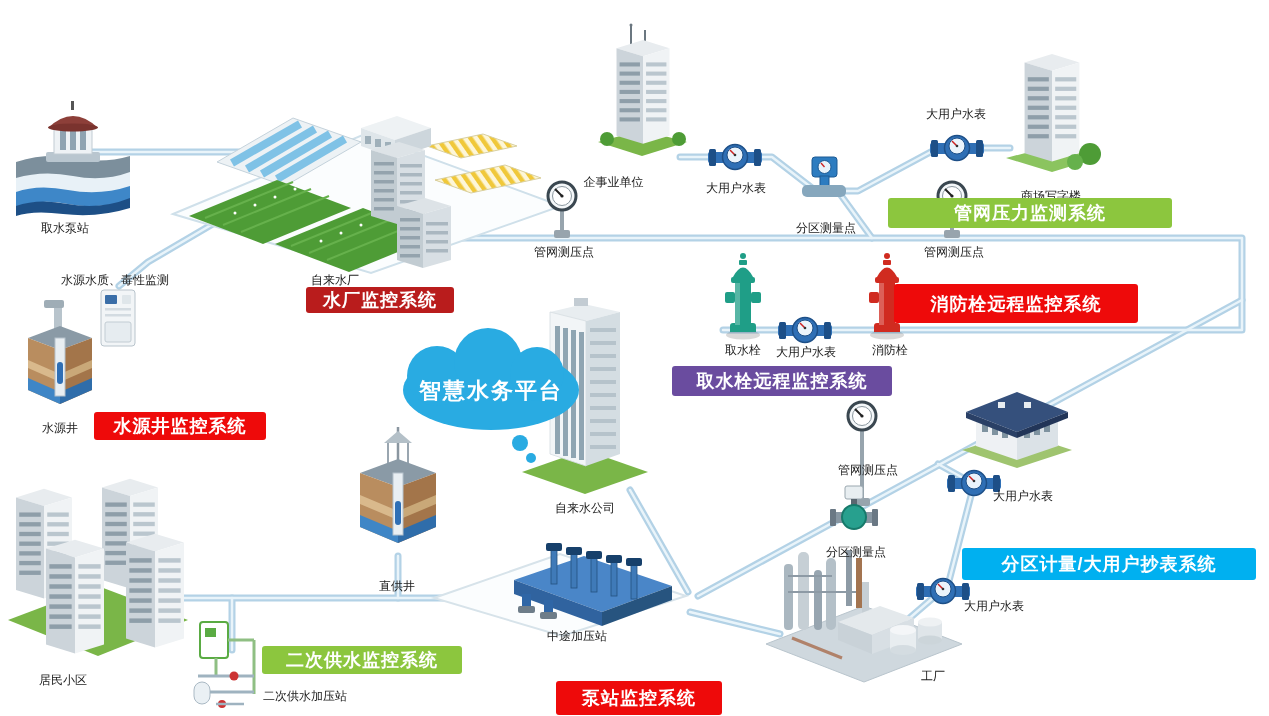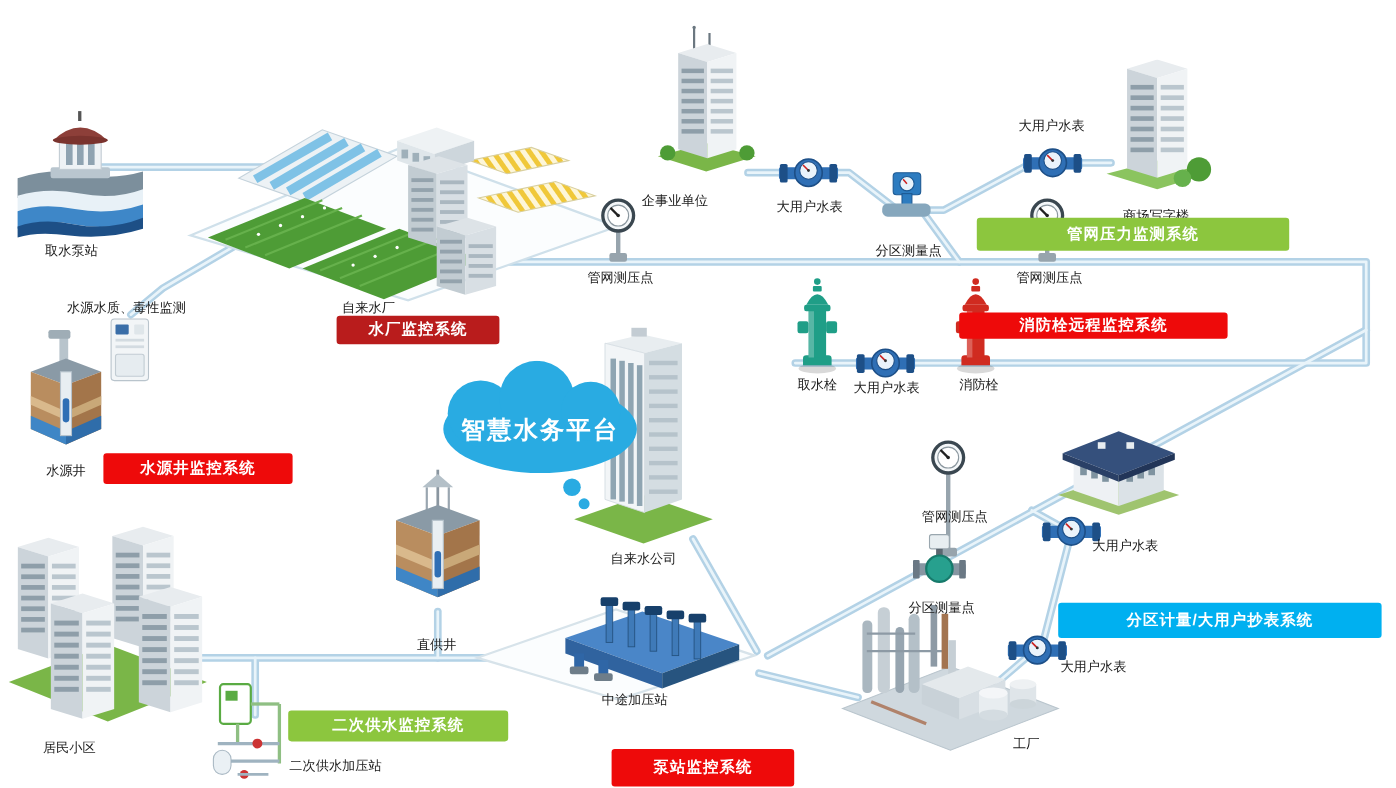--- a/index.html
+++ b/index.html
@@ -4,21 +4,21 @@
 <style>
   * { margin:0; padding:0; box-sizing:border-box; }
   html,body { background:#ffffff; font-family:"Liberation Sans","DejaVu Sans",sans-serif; }
   #canvas { position:relative; width:1269px; height:716px; background:#ffffff; overflow:hidden; }
   #pipes { position:absolute; left:0; top:0; z-index:1; }
   .pipe-o { stroke:#b3d2e6; stroke-width:7; fill:none; stroke-linejoin:round; stroke-linecap:round; }
   .pipe-i { stroke:#e9f4fa; stroke-width:2.5; fill:none; stroke-linejoin:round; stroke-linecap:round; }
   .icon { position:absolute; z-index:2; }
   .icon svg { width:100%; height:100%; display:block; overflow:visible; }
   .lbl { position:absolute; z-index:3; font-size:12px; color:#1a1a1a; text-align:center; white-space:nowrap; }
-  .ribbon { position:absolute; z-index:4; color:#fff; font-weight:bold; font-size:14px;
+  .ribbon { position:absolute; z-index:4; color:#fff; font-weight:bold; font-size:18px;
             display:flex; align-items:center; justify-content:center; white-space:nowrap;
             border-radius:3px; letter-spacing:1px; }
   .cloud { position:absolute; left:385px; top:328px; width:212px; height:140px; z-index:4; }
   .cloud svg { position:absolute; inset:0; width:100%; height:100%; }
   .cloud-text { position:absolute; left:0; right:0; top:48px; text-align:center; color:#fff;
                 font-size:22px; font-weight:bold; letter-spacing:2px; }
 </style>
 </head>
 <body>
 
@@ -498,21 +498,22 @@
   <div class="lbl" style="left:956px;top:598px;width:76px">大用户水表</div>
   <div class="lbl" style="left:908px;top:668px;width:50px">工厂</div>
   <div class="lbl" style="left:18px;top:672px;width:90px">居民小区</div>
   <div class="lbl" style="left:362px;top:578px;width:70px">直供井</div>
   <div class="lbl" style="left:522px;top:628px;width:110px">中途加压站</div>
   <div class="lbl" style="left:245px;top:688px;width:120px">二次供水加压站</div>
 
   <div class="ribbon" style="left: 306px; top: 287px; width: 148px; height: 26px; background-color: #b91c1c;">水厂监控系统</div>
   <div class="ribbon" style="left: 94px; top: 412px; width: 172px; height: 28px; background-color: rgb(238, 10, 10);">水源井监控系统</div>
   <div class="ribbon" style="left: 888px; top: 198px; width: 284px; height: 30px; background-color: rgb(140, 198, 62);">管网压力监测系统</div>
-  <div class="ribbon" style="left: 872px; top: 284px; width: 244px; height: 24px; background-color: rgb(238, 10, 10);">消防栓远程监控系统</div>
+  <div class="ribbon" style="left: 894px; top: 284px; width: 244px; height: 39px; background-color: rgb(238, 10, 10);">消防栓远程监控系统</div>
+  <div class="ribbon" style="left: 672px; top: 366px; width: 220px; height: 30px; background-color: rgb(106, 76, 159);">取水栓远程监控系统</div>
   <div class="ribbon" style="left: 962px; top: 548px; width: 294px; height: 32px; background-color: rgb(0, 176, 240);">分区计量/大用户抄表系统</div>
   <div class="ribbon" style="left: 262px; top: 646px; width: 200px; height: 28px; background-color: rgb(140, 198, 62);">二次供水监控系统</div>
   <div class="ribbon" style="left: 556px; top: 652px; width: 166px; height: 34px; background-color: rgb(238, 10, 10); margin-top: 29px;">泵站监控系统</div>
 
   <div class="cloud">
     <svg viewBox="0 0 212 140">
       <g fill="#29abe2">
         <ellipse cx="106" cy="62" rx="88" ry="40"></ellipse>
         <circle cx="52" cy="48" r="30"></circle>
         <circle cx="103" cy="34" r="34"></circle>

